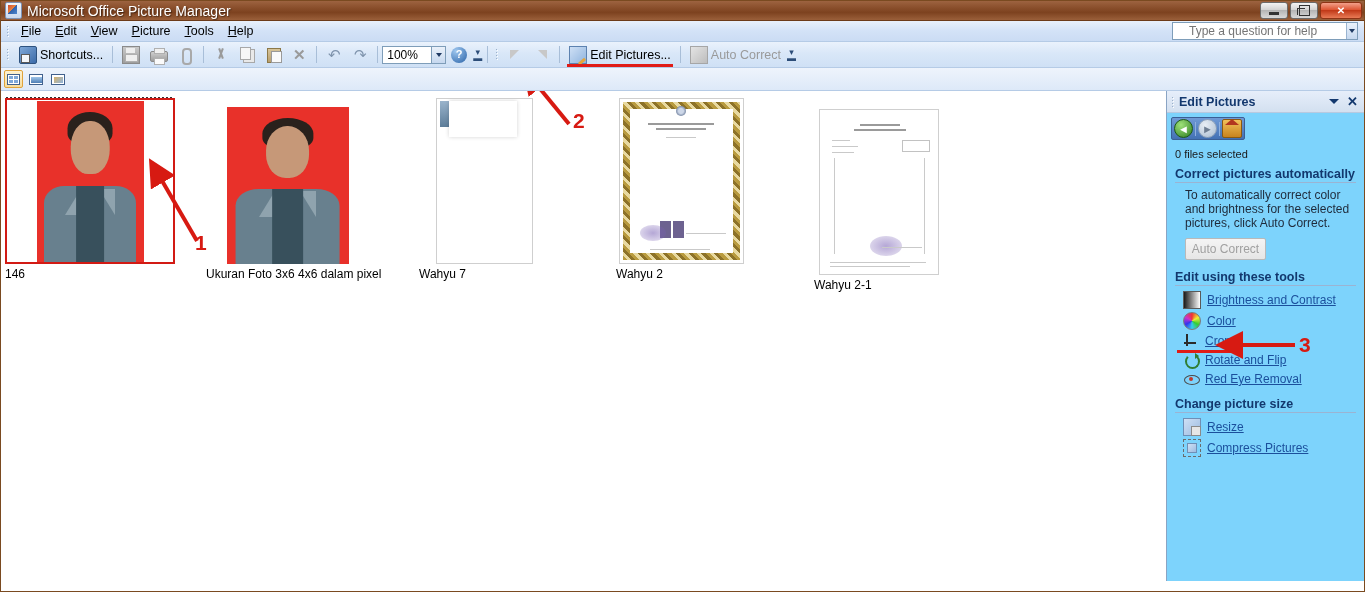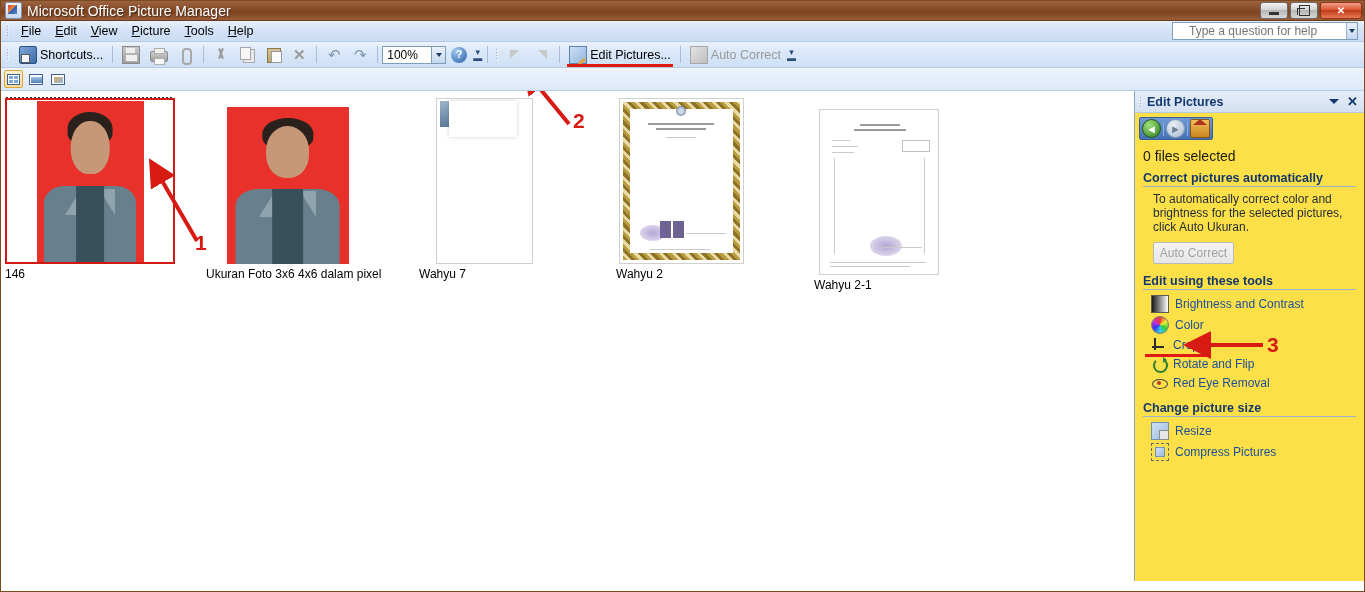--- a/index.html
+++ b/index.html
@@ -412,22 +412,22 @@
   .annot-num {
     position: absolute;
     color: #d71a12;
     font-weight: bold;
     font-size: 21px;
     font-family: "Liberation Sans", sans-serif;
   }
 
   
   .taskpane {
-    width: 230px;
-    background: #fde047;
+    width: 198px;
+    background: #7dd3fc;
     border-left: 1px solid #8aa4c4;
     position: relative;
     box-sizing: border-box;
     font-size: 12px;
   }
   .tp-header {
     height: 21px;
     display: flex;
     align-items: center;
     padding-left: 4px;
@@ -460,21 +460,21 @@
     padding: 1px 2px;
     gap: 2px;
   }
   .nav-ic { width: 17px; height: 17px; border-radius: 50%; display:flex;align-items:center;justify-content:center;font-size:11px;color:#fff;}
   .nav-back { background: radial-gradient(circle at 6px 5px,#9fe27a,#2e7d1f); border:1px solid #1f5a14;}
   .nav-fwd  { background: radial-gradient(circle at 6px 5px,#e8eef5,#a9bcd0); border:1px solid #8fa3bb; color:#6e7e92;}
   .nav-home { width:18px;height:17px;border-radius:2px;background:linear-gradient(to bottom,#f2c05a,#c8841f);border:1px solid #8a5a12;position:relative;}
   .nav-home::before{content:"";position:absolute;left:2px;top:-1px;width:0;height:0;border-left:7px solid transparent;border-right:7px solid transparent;border-bottom:6px solid #b2361f;}
   .nav-sep{width:1px;height:14px;background:#8fb0dd;}
   .tp-body { padding: 8px 8px 0 8px; }
-  .tp-files { color: #1a1a1a; font-size: 14px; margin-bottom: 7px;}
+  .tp-files { color: #1a1a1a; font-size: 11px; margin-bottom: 7px;}
   .tp-sec {
     font-weight: bold;
     color: #13386e;
     font-size: 12.5px;
     border-bottom: 1px solid #9bb3d2;
     padding-bottom: 1px;
     margin-bottom: 5px;
   }
   .tp-para {
     color: #1f2a3a;
@@ -497,20 +497,21 @@
     display: flex;
     align-items: center;
     gap: 6px;
     margin: 0 0 3px 8px;
     position: relative;
   }
   .tool-label {
     color: #1b4f9c;
     font-size: 12px;
     white-space: nowrap;
+    text-decoration: underline;
   }
   .tool-ic { width:16px;height:16px;position:relative;flex:none;}
   .ic-bc{background:linear-gradient(to right,#1a1a1a,#ffffff);border:1px solid #5a5a5a;}
   .ic-color{border-radius:50%;background:conic-gradient(#e33,#ee3,#3c3,#3ce,#33e,#c3c,#e33);border:1px solid #7a7a7a;}
   .ic-crop{background:transparent;}
   .ic-crop::before{content:"";position:absolute;left:3px;top:1px;width:2px;height:12px;background:#2b2b2b;}
   .ic-crop::after{content:"";position:absolute;left:1px;top:9px;width:12px;height:2px;background:#2b2b2b;}
   .ic-rotate{background:transparent;}
   .ic-rotate::before{content:"";position:absolute;left:2px;top:2px;width:11px;height:11px;border:2px solid #2f7d32;border-radius:50%;border-top-color:transparent;}
   .ic-rotate::after{content:"";position:absolute;right:0px;top:1px;width:0;height:0;border-left:4px solid #2f7d32;border-top:3px solid transparent;border-bottom:3px solid transparent;}
@@ -768,21 +769,21 @@
         <span class="nav-sep"></span>
         <span class="nav-ic nav-fwd">►</span>
         <span class="nav-sep"></span>
         <span class="nav-home"></span>
       </div>
 
       <div class="tp-body">
         <div class="tp-files">0 files selected</div>
 
         <div class="tp-sec">Correct pictures automatically</div>
-        <div class="tp-para">To automatically correct color and brightness for the selected pictures, click Auto Ukuran.</div>
+        <div class="tp-para">To automatically correct color and brightness for the selected pictures, click Auto Correct.</div>
         <div class="tp-btn">Auto Correct</div>
 
         <div class="tp-sec">Edit using these tools</div>
 
         <div class="tool-row">
           <span class="tool-ic ic-bc"></span>
           <span class="tool-label">Brightness and Contrast</span>
         </div>
         <div class="tool-row">
           <span class="tool-ic ic-color"></span>

